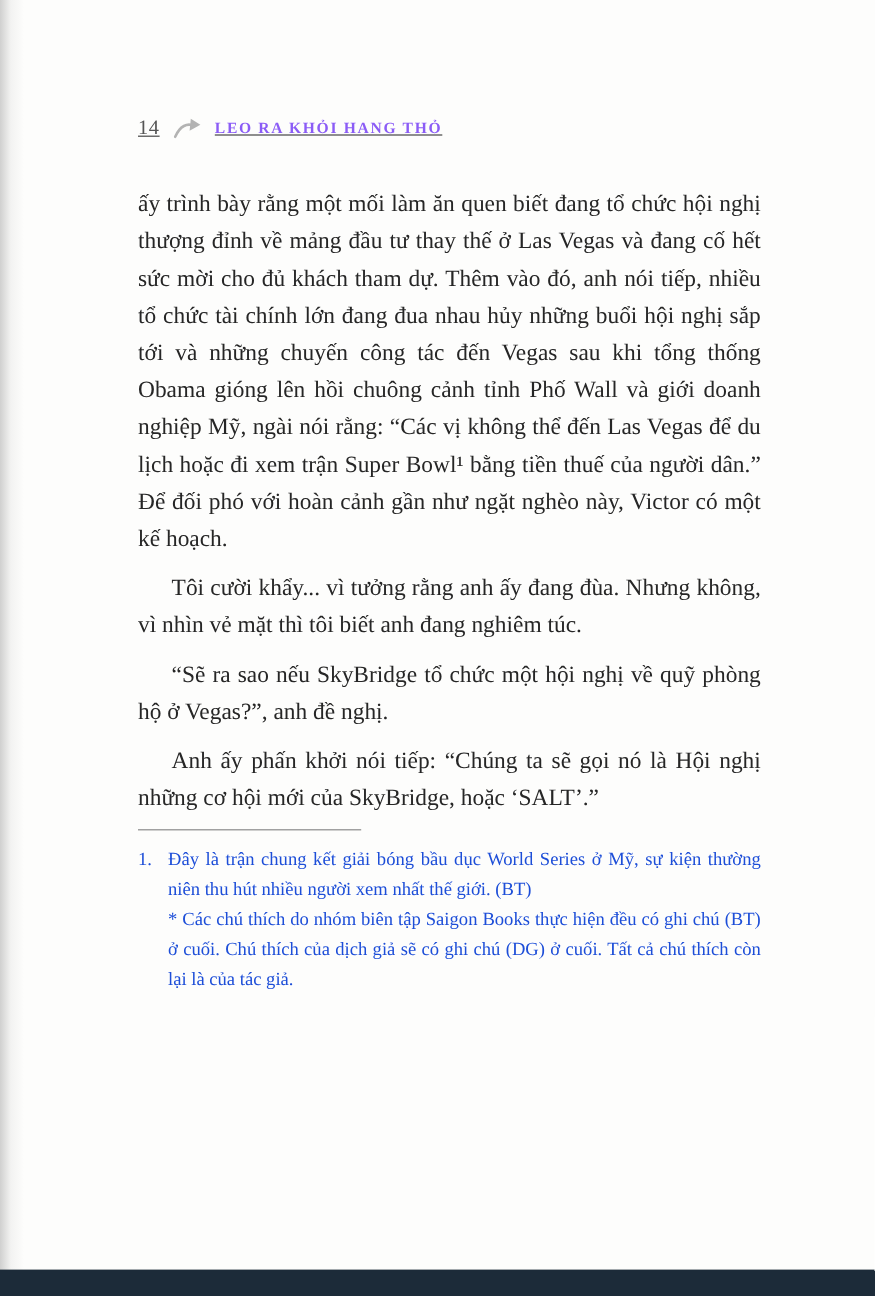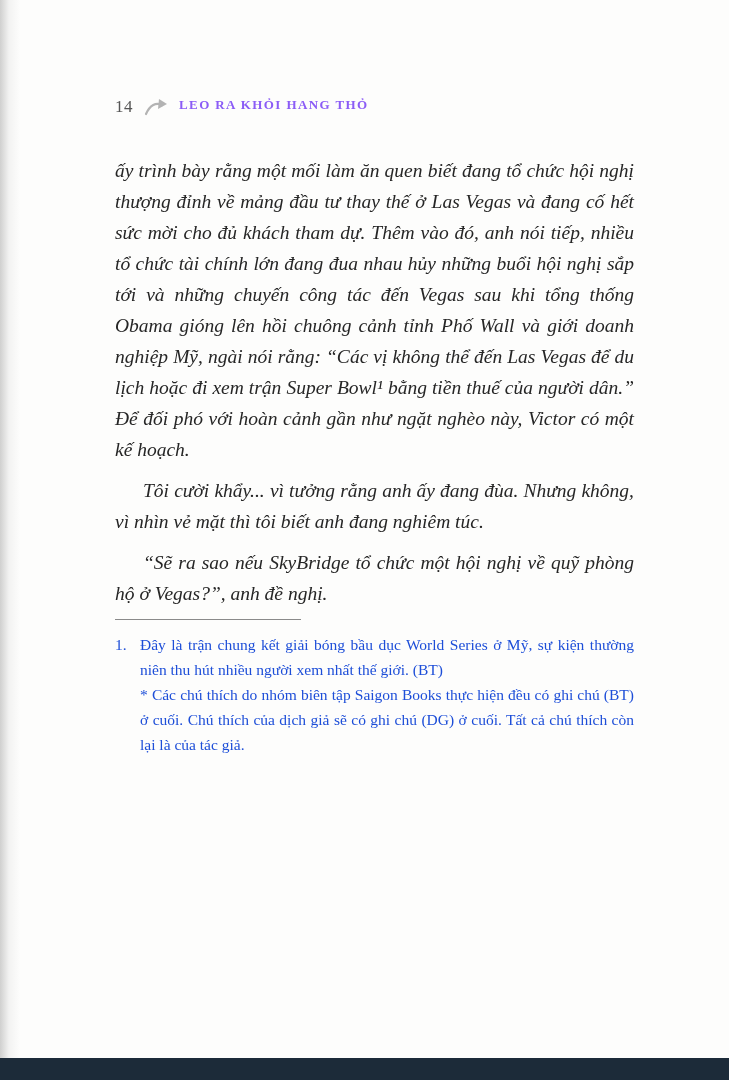--- a/index.html
+++ b/index.html
@@ -23,23 +23,25 @@
     pointer-events: none;
   }
   .content-column {
     position: absolute;
     left: 115px;
     top: 97px;
     width: 519px;
   }
   .running-header {
     display: flex;
+    align-items: center;
     gap: 11px;
     color: var(--header_text, #474747);
     margin-bottom: 38px;
+    text-decoration: underline;
   }
   .page-number {
     font-size: 17px;
     letter-spacing: 0.5px;
     color: #555555;
   }
   .ornament {
     display: inline-flex;
     align-items: center;
     opacity: 0.75;
@@ -48,21 +50,20 @@
     font-size: 13px;
     font-weight: bold;
     letter-spacing: 1.4px;
     color: #8b5cf6;
   }
   .body-text {
     font-size: 19.5px;
     line-height: 31px;
     color: var(--text, #262626);
     text-align: justify;
-    font-style: italic;
   }
   .body-text p {
     margin: 0 0 10px 0;
     text-indent: 28px;
   }
   .body-text p.no-indent {
     text-indent: 0;
   }
   .footnote-separator {
     width: 186px;
@@ -113,20 +114,21 @@
           <path d="M15 2 L 23 7 L 14 12 Z" fill="#9b9b9b"></path>
         </svg>
       </span>
       <span class="book-title">LEO RA KHỎI HANG THỎ</span>
     </header>
 
     <main class="body-text">
       <p class="no-indent">ấy trình bày rằng một mối làm ăn quen biết đang tổ chức hội nghị thượng đỉnh về mảng đầu tư thay thế ở Las Vegas và đang cố hết sức mời cho đủ khách tham dự. Thêm vào đó, anh nói tiếp, nhiều tổ chức tài chính lớn đang đua nhau hủy những buổi hội nghị sắp tới và những chuyến công tác đến Vegas sau khi tổng thống Obama gióng lên hồi chuông cảnh tỉnh Phố Wall và giới doanh nghiệp Mỹ, ngài nói rằng: “Các vị không thể đến Las Vegas để du lịch hoặc đi xem trận Super Bowl¹ bằng tiền thuế của người dân.” Để đối phó với hoàn cảnh gần như ngặt nghèo này, Victor có một kế hoạch.</p>
       <p>Tôi cười khẩy... vì tưởng rằng anh ấy đang đùa. Nhưng không, vì nhìn vẻ mặt thì tôi biết anh đang nghiêm túc.</p>
       <p>“Sẽ ra sao nếu SkyBridge tổ chức một hội nghị về quỹ phòng hộ ở Vegas?”, anh đề nghị.</p>
+      <p>Anh ấy phấn khởi nói tiếp: “Chúng ta sẽ gọi nó là Hội nghị những cơ hội mới của SkyBridge, hoặc ‘SALT’.”</p>
     </main>
 
     <hr class="footnote-separator">
 
     <section class="footnotes">
       <p class="footnote">
         <span class="fn-marker">1.</span><span class="fn-text">Đây là trận chung kết giải bóng bầu dục World Series ở Mỹ, sự kiện thường niên thu hút nhiều người xem nhất thế giới. (BT)</span>
       </p>
       <p class="footnote fn-italic">
         <span class="fn-text">* Các chú thích do nhóm biên tập Saigon Books thực hiện đều có ghi chú (BT) ở cuối. Chú thích của dịch giả sẽ có ghi chú (DG) ở cuối. Tất cả chú thích còn lại là của tác giả.</span>

